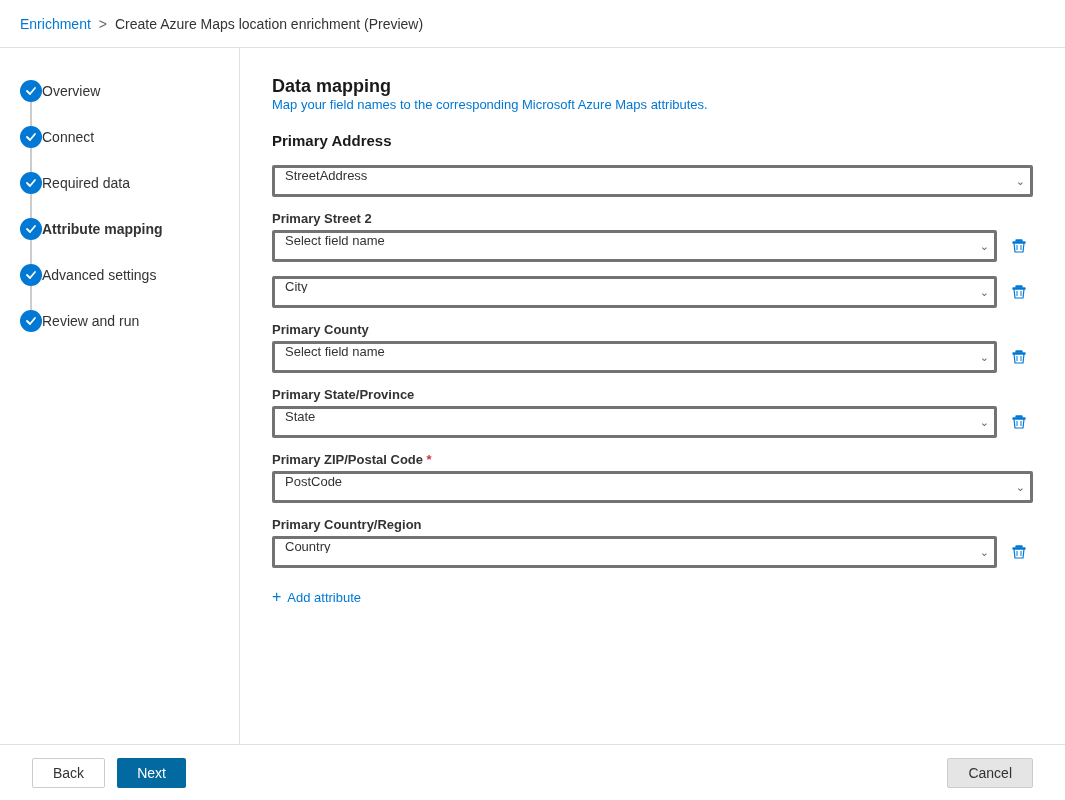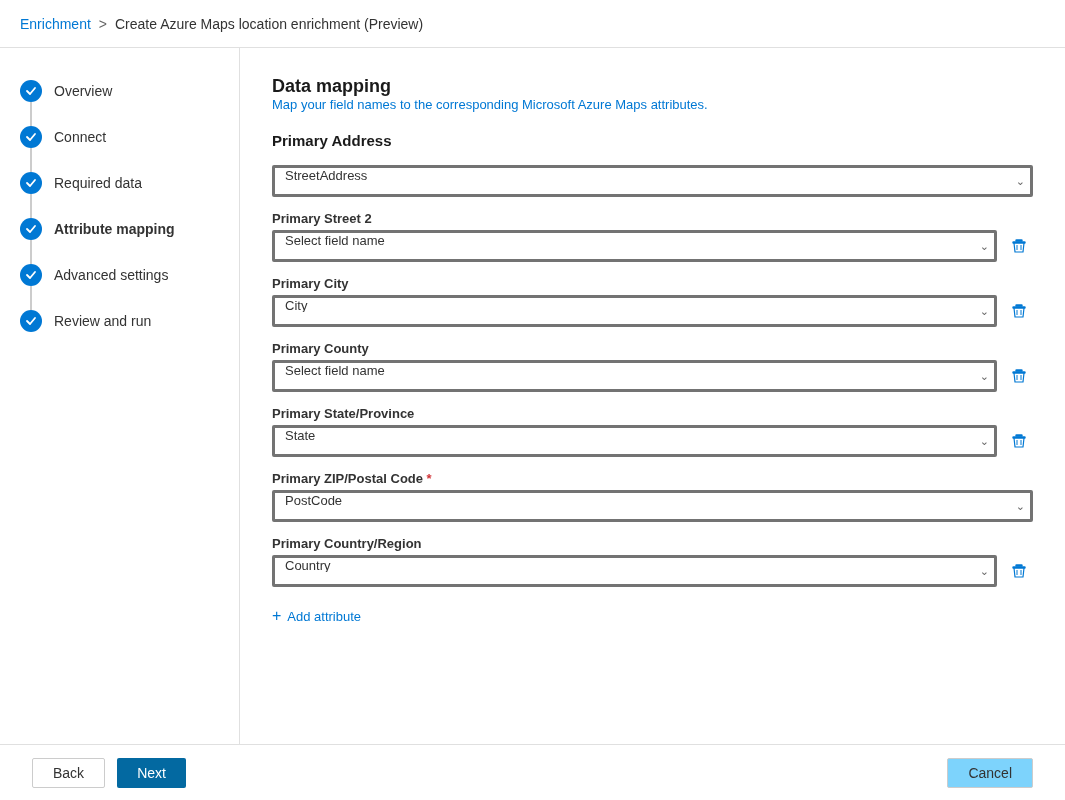--- a/index.html
+++ b/index.html
@@ -39,21 +39,20 @@
       border-right: 1px solid #e0e0e0;
       padding: 20px 0;
       display: flex;
       flex-direction: column;
       gap: 0;
     }
 
     .sidebar-item {
       display: flex;
       align-items: center;
-      gap: 12px;
       padding: 12px 20px;
       cursor: pointer;
       position: relative;
     }
     .sidebar-item.active {
       font-weight: 600;
       text-align: center;
     }
     .sidebar-item .check-circle {
       width: 22px;
@@ -207,21 +206,21 @@
       border: none;
       background: #0369a1;
       color: #fff;
       font-size: 14px;
       border-radius: 2px;
       cursor: pointer;
     }
     .btn-cancel {
       padding: 6px 20px;
       border: 1px solid #ccc;
-      background: #7dd3fc;
+      background: #e5e5e5;
       color: #333;
       font-size: 14px;
       border-radius: 2px;
       cursor: pointer;
     }
 
     
     .trash-svg {
       width: 16px;
       height: 16px;
@@ -330,21 +329,20 @@
               <rect x="5" y="2" width="6" height="1" rx="0.5" fill="#0078d4"></rect>
               <path d="M3 5 L4 14 H12 L13 5" stroke="#0078d4" stroke-width="1.2" fill="none"></path>
               <line x1="6" y1="7" x2="6" y2="12" stroke="#0078d4" stroke-width="1"></line>
               <line x1="10" y1="7" x2="10" y2="12" stroke="#0078d4" stroke-width="1"></line>
             </svg>
         </button>
       </div>
     </div>
 
     <div class="field-group">
-      <div class="field-label">Primary City</div>
       <div class="field-row">
         <div class="select-wrapper">
           <select class="select-field">
             <option value="City">City</option>
           </select>
           <span class="chevron-icon">⌄</span>
         </div>
         <button class="delete-btn">
           <svg class="trash-svg" viewBox="0 0 16 16">
               <rect x="2" y="4" width="12" height="1" rx="0.5" fill="#0078d4"></rect>

